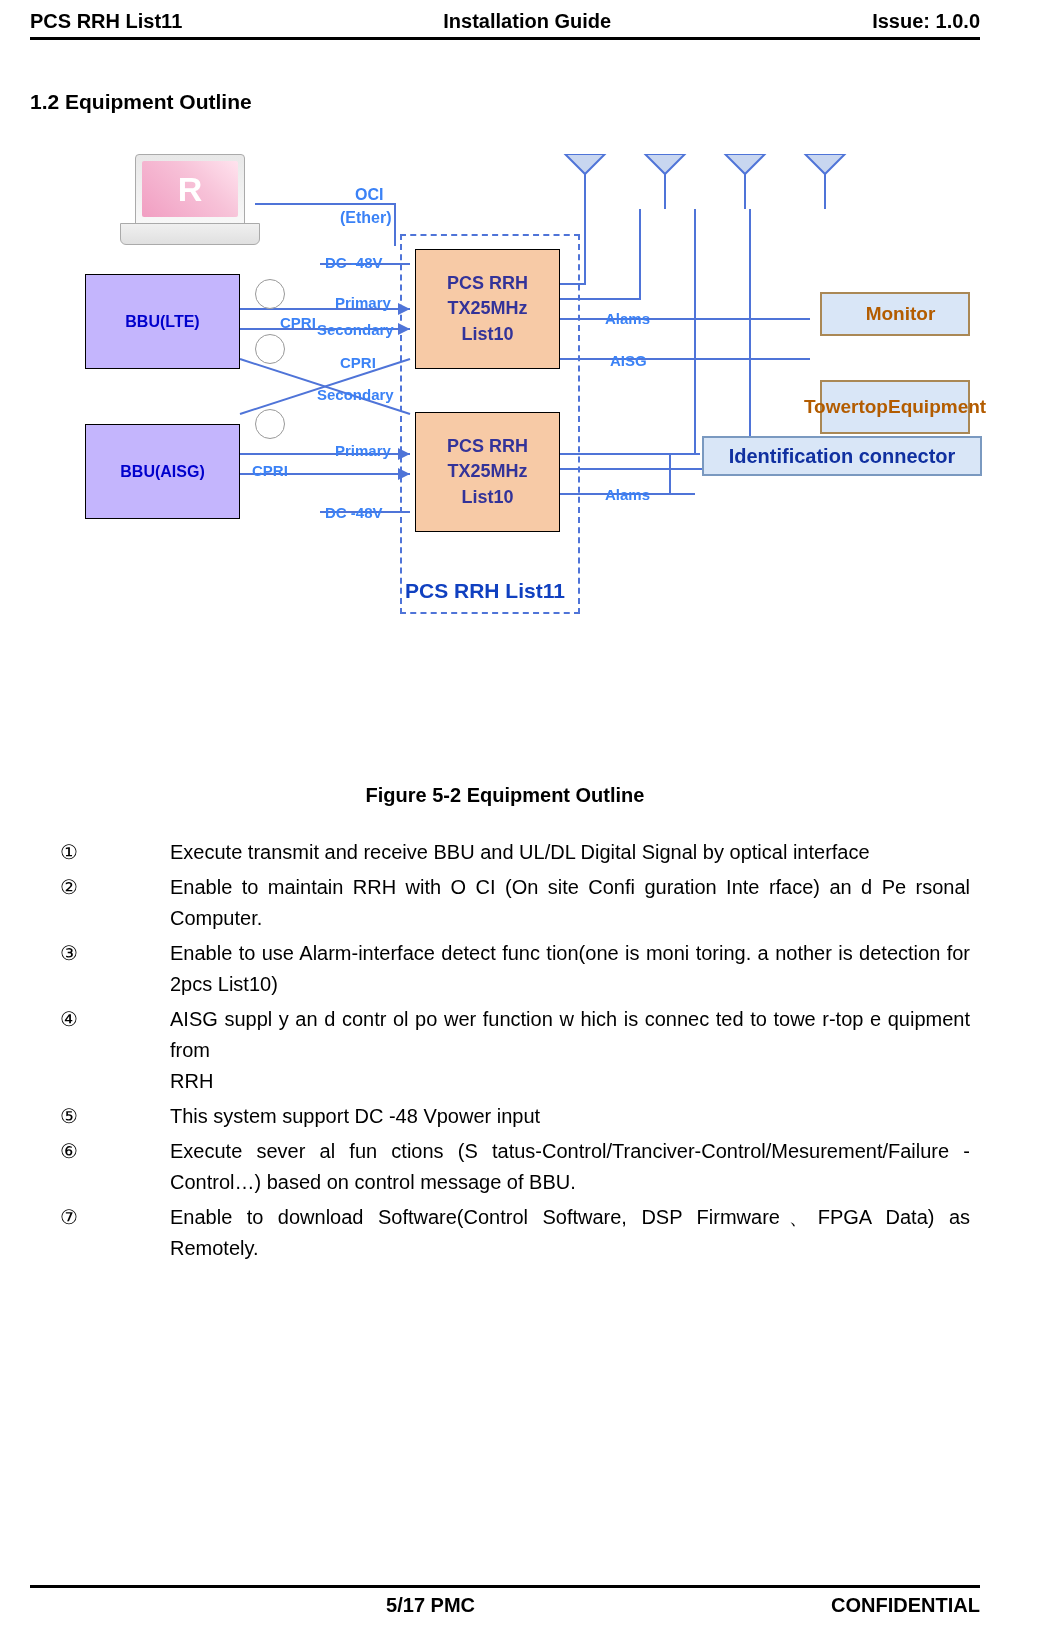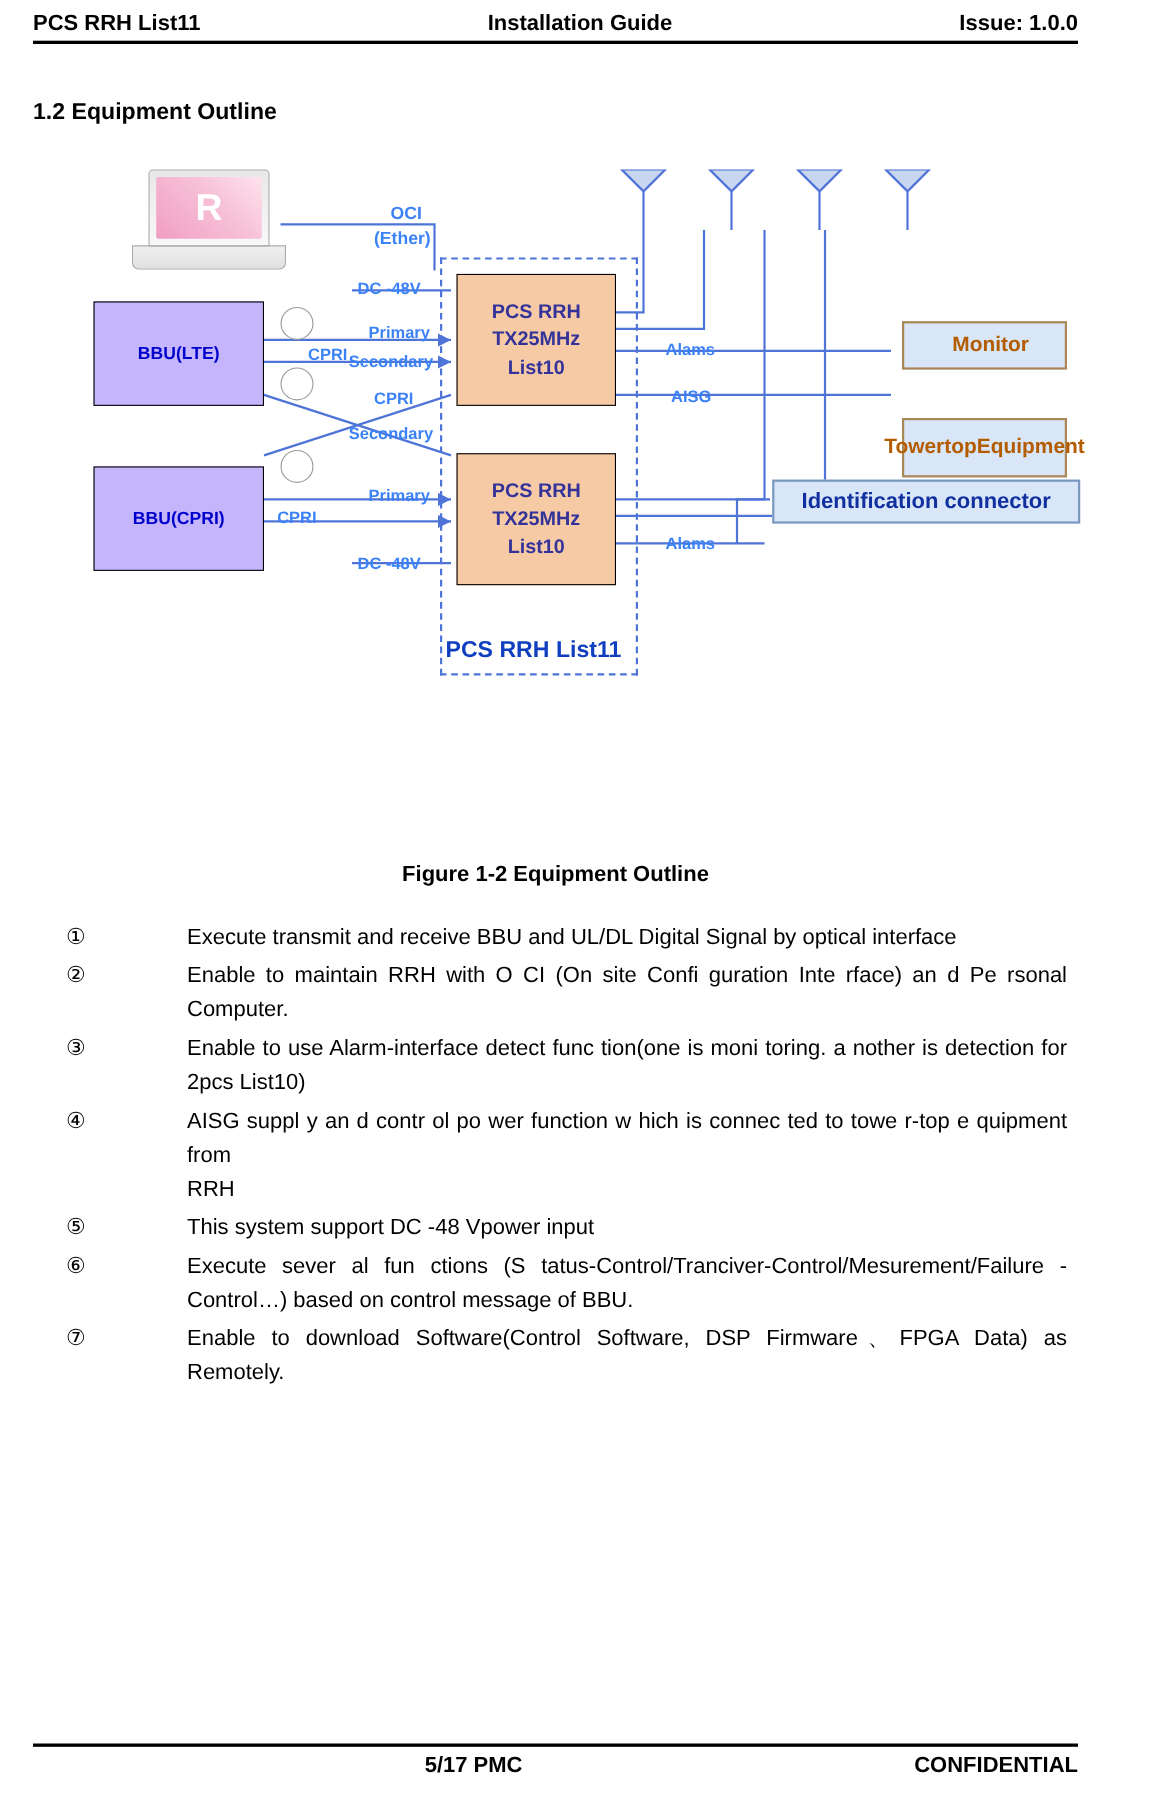--- a/index.html
+++ b/index.html
@@ -244,21 +244,21 @@
       </div>
     </div>
 
     <div class="dashed-box" style="left:370px; top:80px; width:180px; height:380px;"></div>
 
     <div class="box bbu" style="left:55px; top:120px;">
       <span>BBU(LTE)</span>
     </div>
 
     <div class="box bbu" style="left:55px; top:270px;">
-      <span>BBU(CPRI)</span>
+      <span>BBU(AISG)</span>
     </div>
 
     <div class="box rrh" style="left:385px; top:95px;">
       <span>PCS RRH</span>
       <span>TX25MHz</span>
       <span>List10</span>
     </div>
 
     <div class="box rrh" style="left:385px; top:258px;">
       <span>PCS RRH</span>
@@ -293,21 +293,21 @@
       <span>Towertop</span>
       <span>Equipment</span>
     </div>
     <div class="box ident-box" style="left:672px; top:282px;">
       <span>Identification connector</span>
     </div>
 
     <span class="dashed-caption" style="left:375px; top:425px;">PCS RRH List11</span>
   </div>
 
-  <div class="figure-caption">Figure 1-2 Equipment Outline</div>
+  <div class="figure-caption">Figure 5-2 Equipment Outline</div>
 
   <div class="feature-list">
     <div class="row">
       <div class="num">①</div>
       <div class="txt">Execute transmit and receive BBU and UL/DL Digital Signal by optical interface</div>
     </div>
     <div class="row">
       <div class="num">②</div>
       <div class="txt">Enable to   maintain  RRH  with O CI (On site   Confi guration Inte rface) an d Pe rsonal Computer.</div>
     </div>

